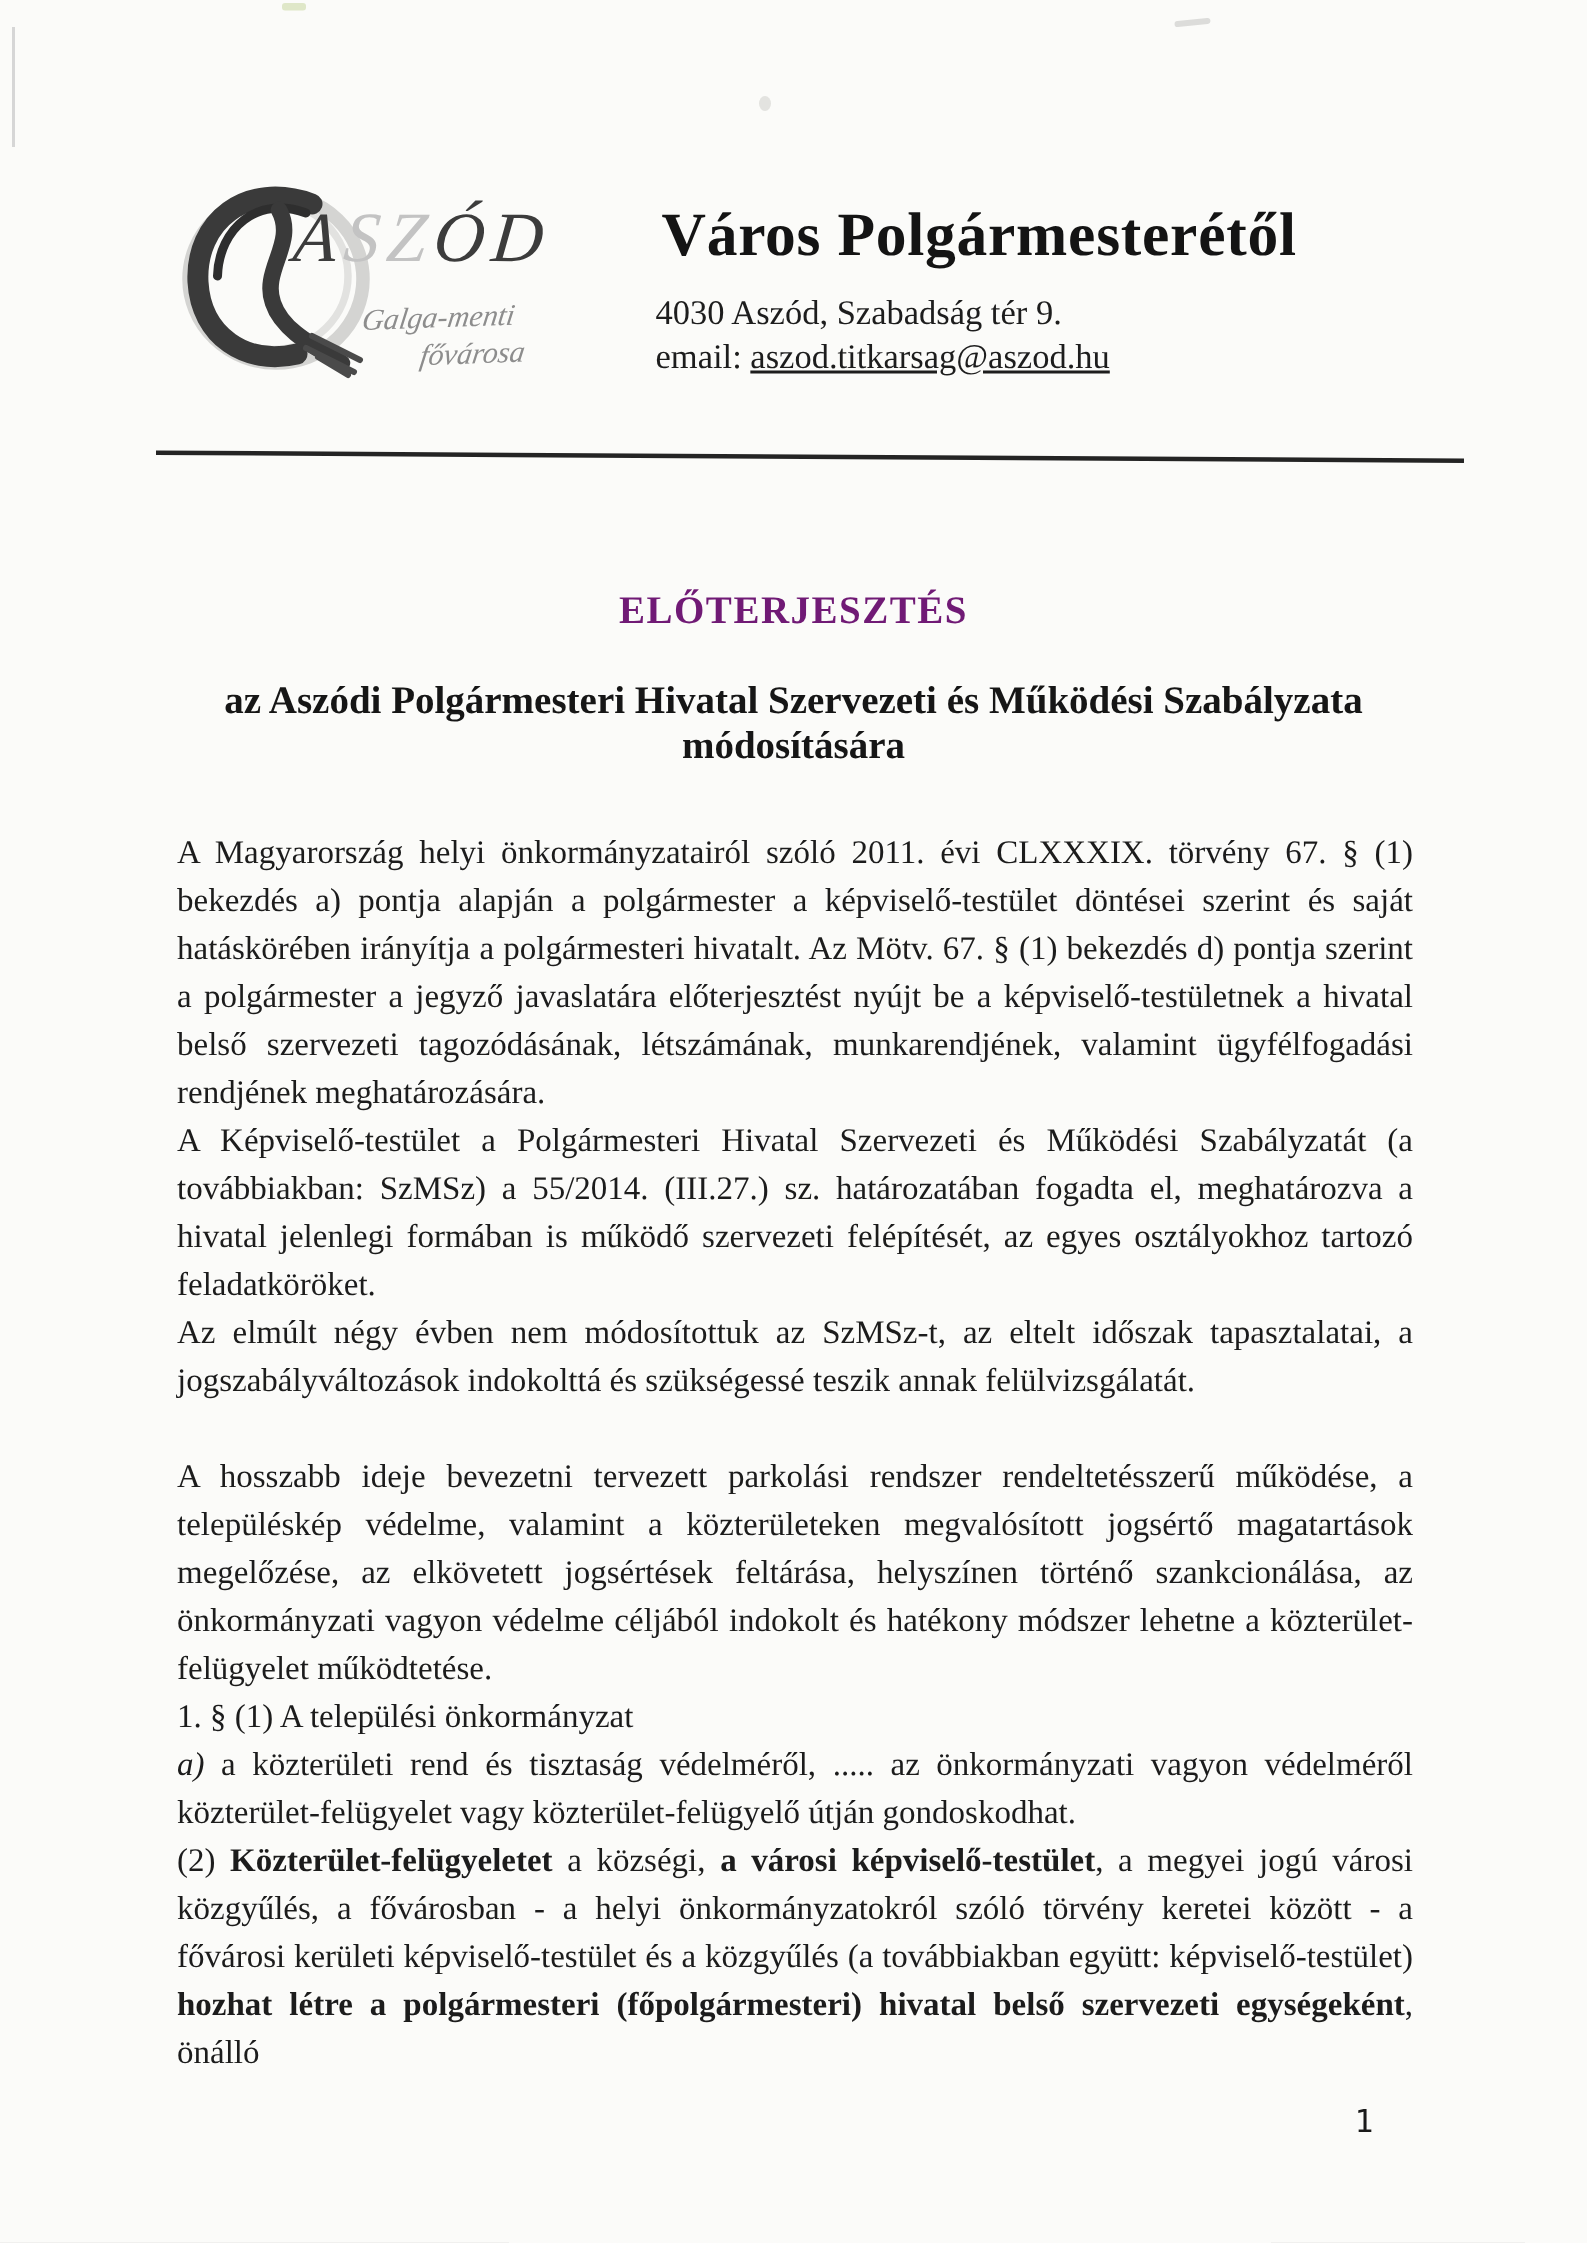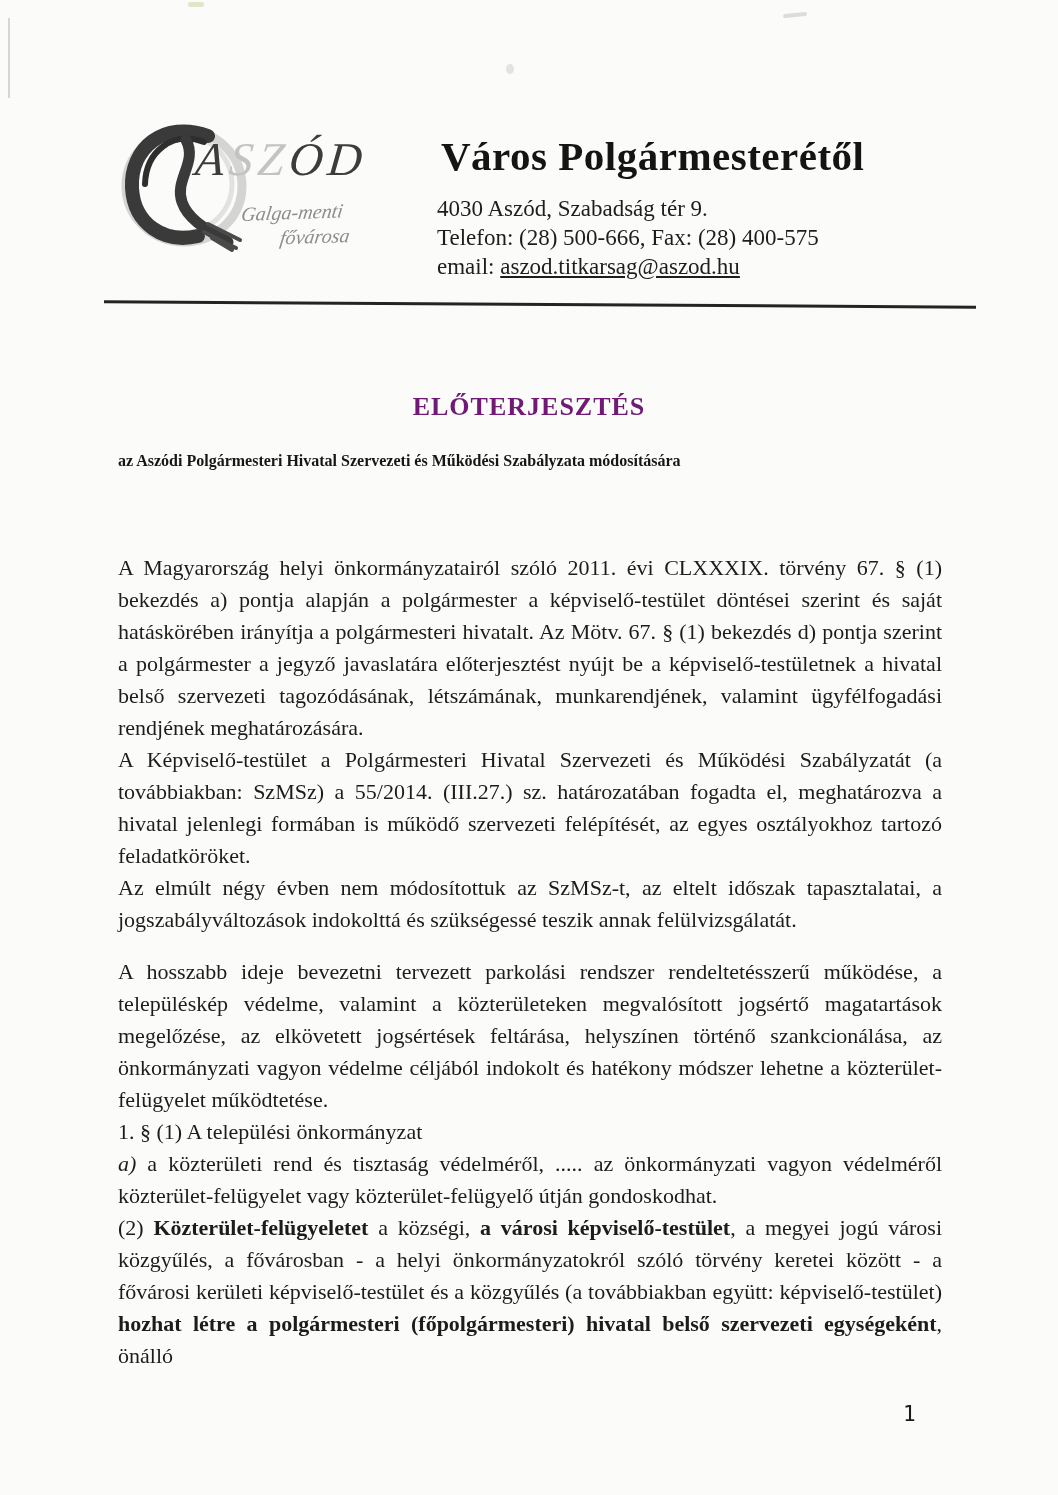--- a/index.html
+++ b/index.html
@@ -52,34 +52,34 @@
   
   .prep{position:absolute;left:562px;top:328px;font-size:20.5px;line-height:27px;color:#202020;}
 
   .doc-heading{
     position:absolute;left:0;top:392px;width:1058px;
     text-align:center;font-size:26px;font-weight:bold;letter-spacing:1px;
     margin:0;color:#701a75;
   }
   .doc-subject{
     position:absolute;left:118px;top:452px;width:822px;
-    font-size:16px;font-weight:bold;margin:0;color:#161616;
+    text-align:center;font-size:26px;font-weight:bold;margin:0;color:#161616;
   }
   .salutation{
     position:absolute;left:118px;top:500px;width:822px;
     font-size:22.5px;font-weight:bold;margin:0;color:#161616;
   }
 
   
   .doc-body{
     position:absolute;left:118px;top:552px;width:824px;
     font-size:22px;line-height:32px;text-align:justify;
   }
   .doc-body p{margin:0;}
-  .doc-body p.gap{margin-top:20px;}
+  .doc-body p.gap{margin-top:32px;}
   .b{font-weight:bold;}
   .i{font-style:italic;}
   .sm{font-size:19px;color:#2b2b2b;}
 
   .page-number{
     position:absolute;left:903px;top:1402px;
     font-size:21px;color:#1a1a1a;
     font-family:"DejaVu Sans Mono","Liberation Mono",monospace;
   }
 </style>
@@ -106,21 +106,20 @@
         <path d="M74 22 C 86 44, 62 62, 70 84 C 76 102, 96 112, 116 124" fill="none" stroke="#3a3a3a" stroke-width="11" stroke-linecap="round"></path>
         <path d="M96 106 L 128 122 M92 114 L 124 130 M100 120 L 120 132" fill="none" stroke="#4a4a4a" stroke-width="4" stroke-linecap="round"></path>
       </svg>
       <div class="logo-word"><span>A</span><span class="lt">SZ</span><span>ÓD</span></div>
       <div class="logo-tagline"><span>Galga-menti</span><span class="tl2">fővárosa</span></div>
     </div>
 
     <div class="head-text">
       <h1 class="head-title">Város Polgármesterétől</h1>
       <div class="head-line">4030 Aszód, Szabadság tér 9.</div>
-      <div class="head-line">Telefon: (28) 500-666, Fax: (28) 400-575</div>
       <div class="head-line head-email"><span>email: </span><a href="#">aszod.titkarsag@aszod.hu</a></div>
     </div>
   </header>
 
   <div class="rule"></div>
 
 
   <h2 class="doc-heading">ELŐTERJESZTÉS</h2>
   <h3 class="doc-subject">az Aszódi  Polgármesteri Hivatal Szervezeti és Működési Szabályzata módosítására</h3>
 

